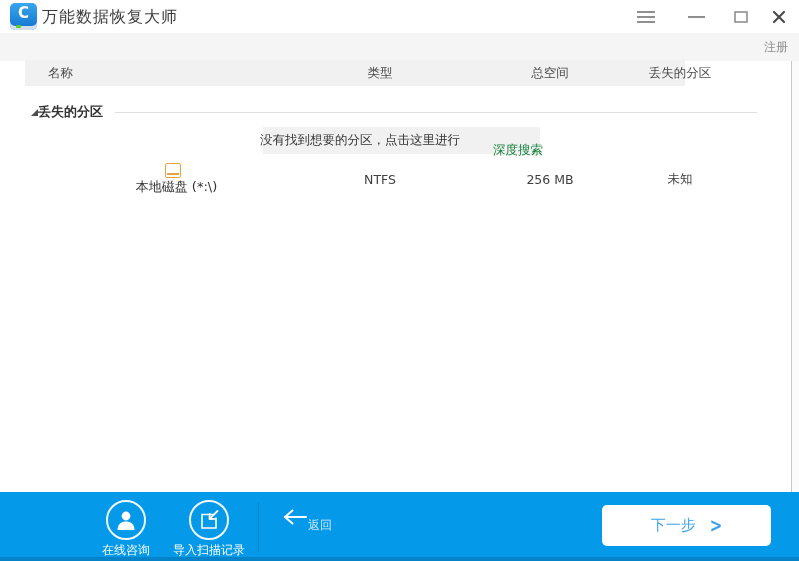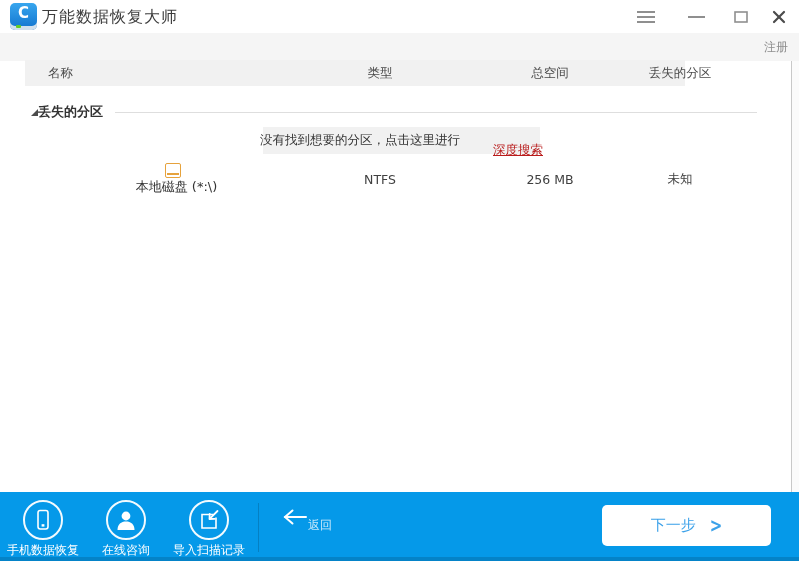--- a/index.html
+++ b/index.html
@@ -39,21 +39,21 @@
   .group-row { position:absolute; left:25px; top:100px; width:752px; height:24px;
                display:flex; align-items:center; }
   .expander { width:0; height:0; border-left:7px solid transparent; border-bottom:7px solid #4c4c4c;
               margin-left:6px; cursor:pointer; }
   .group-label { font-size:13px; font-weight:600; color:#333; }
   .group-line { flex:1; border-top:1px solid #dedede; margin:0 20px 0 12px; height:0; }
 
   .notice { position:absolute; left:263px; top:127px; width:277px; height:27px; background:#f1f1f1;
             display:flex; align-items:center; justify-content:center; font-size:12.5px; color:#333;
             white-space:nowrap;gap:28px; }
-  .notice .link { color:#b91c1c; text-decoration:underline; margin-left:5px; cursor:pointer;margin-top:20px; }
+  .notice .link { color:#15803d; margin-left:5px; cursor:pointer;margin-top:20px; }
 
   .disk-row { position:absolute; left:25px; top:162px; width:752px; height:34px;
               font-size:12.5px; color:#404040; cursor:pointer; }
   .disk-name { display:flex; align-items:center; padding-left:33px; font-size:13px; color:#333;flex-direction:column; }
   .drive-icon { width:16px; height:15px; border:1.5px solid #e6a23c; border-radius:2px;
                 margin-right:8px; position:relative; flex:none; }
   .drive-icon::after { content:""; position:absolute; left:1px; right:1px; bottom:2px; height:2px; background:#e6a23c; }
 
   
   .toolbar { position:absolute; left:0; top:492px; width:799px; height:69px; background:#0599e9; }
@@ -142,29 +142,20 @@
       <span>本地磁盘 (*:\)</span>
     </div>
     <div class="cell-center">NTFS</div>
     <div class="cell-center">256 MB</div>
     <div class="cell-center">未知</div>
     <div></div>
   </div>
 
   <div class="toolbar">
 
-    <div class="action" style="left:2px; width:82px;">
-      <div class="ring">
-        <svg width="22" height="24" viewBox="0 0 22 24">
-          <rect x="6" y="2.5" width="10" height="18.5" rx="2.2" fill="none" stroke="#fff" stroke-width="1.6"></rect>
-          <rect x="9.6" y="16.2" width="2.8" height="2.4" fill="#fff"></rect>
-        </svg>
-      </div>
-      <div class="lbl">手机数据恢复</div>
-    </div>
 
     <div class="action" style="left:167px; width:84px;">
       <div class="ring">
         <svg width="24" height="24" viewBox="0 0 24 24">
           <path d="M16 6.5 H5 V20 H19 V10" fill="none" stroke="#fff" stroke-width="1.6" stroke-linecap="round"></path>
           <line x1="20.5" y1="3" x2="12.8" y2="10.7" stroke="#fff" stroke-width="1.8" stroke-linecap="round"></line>
           <path d="M12.5 11 L12.7 5.8 M12.5 11 L17.7 10.8" fill="none" stroke="#fff" stroke-width="1.8" stroke-linecap="round"></path>
         </svg>
       </div>
       <div class="lbl">导入扫描记录</div>

